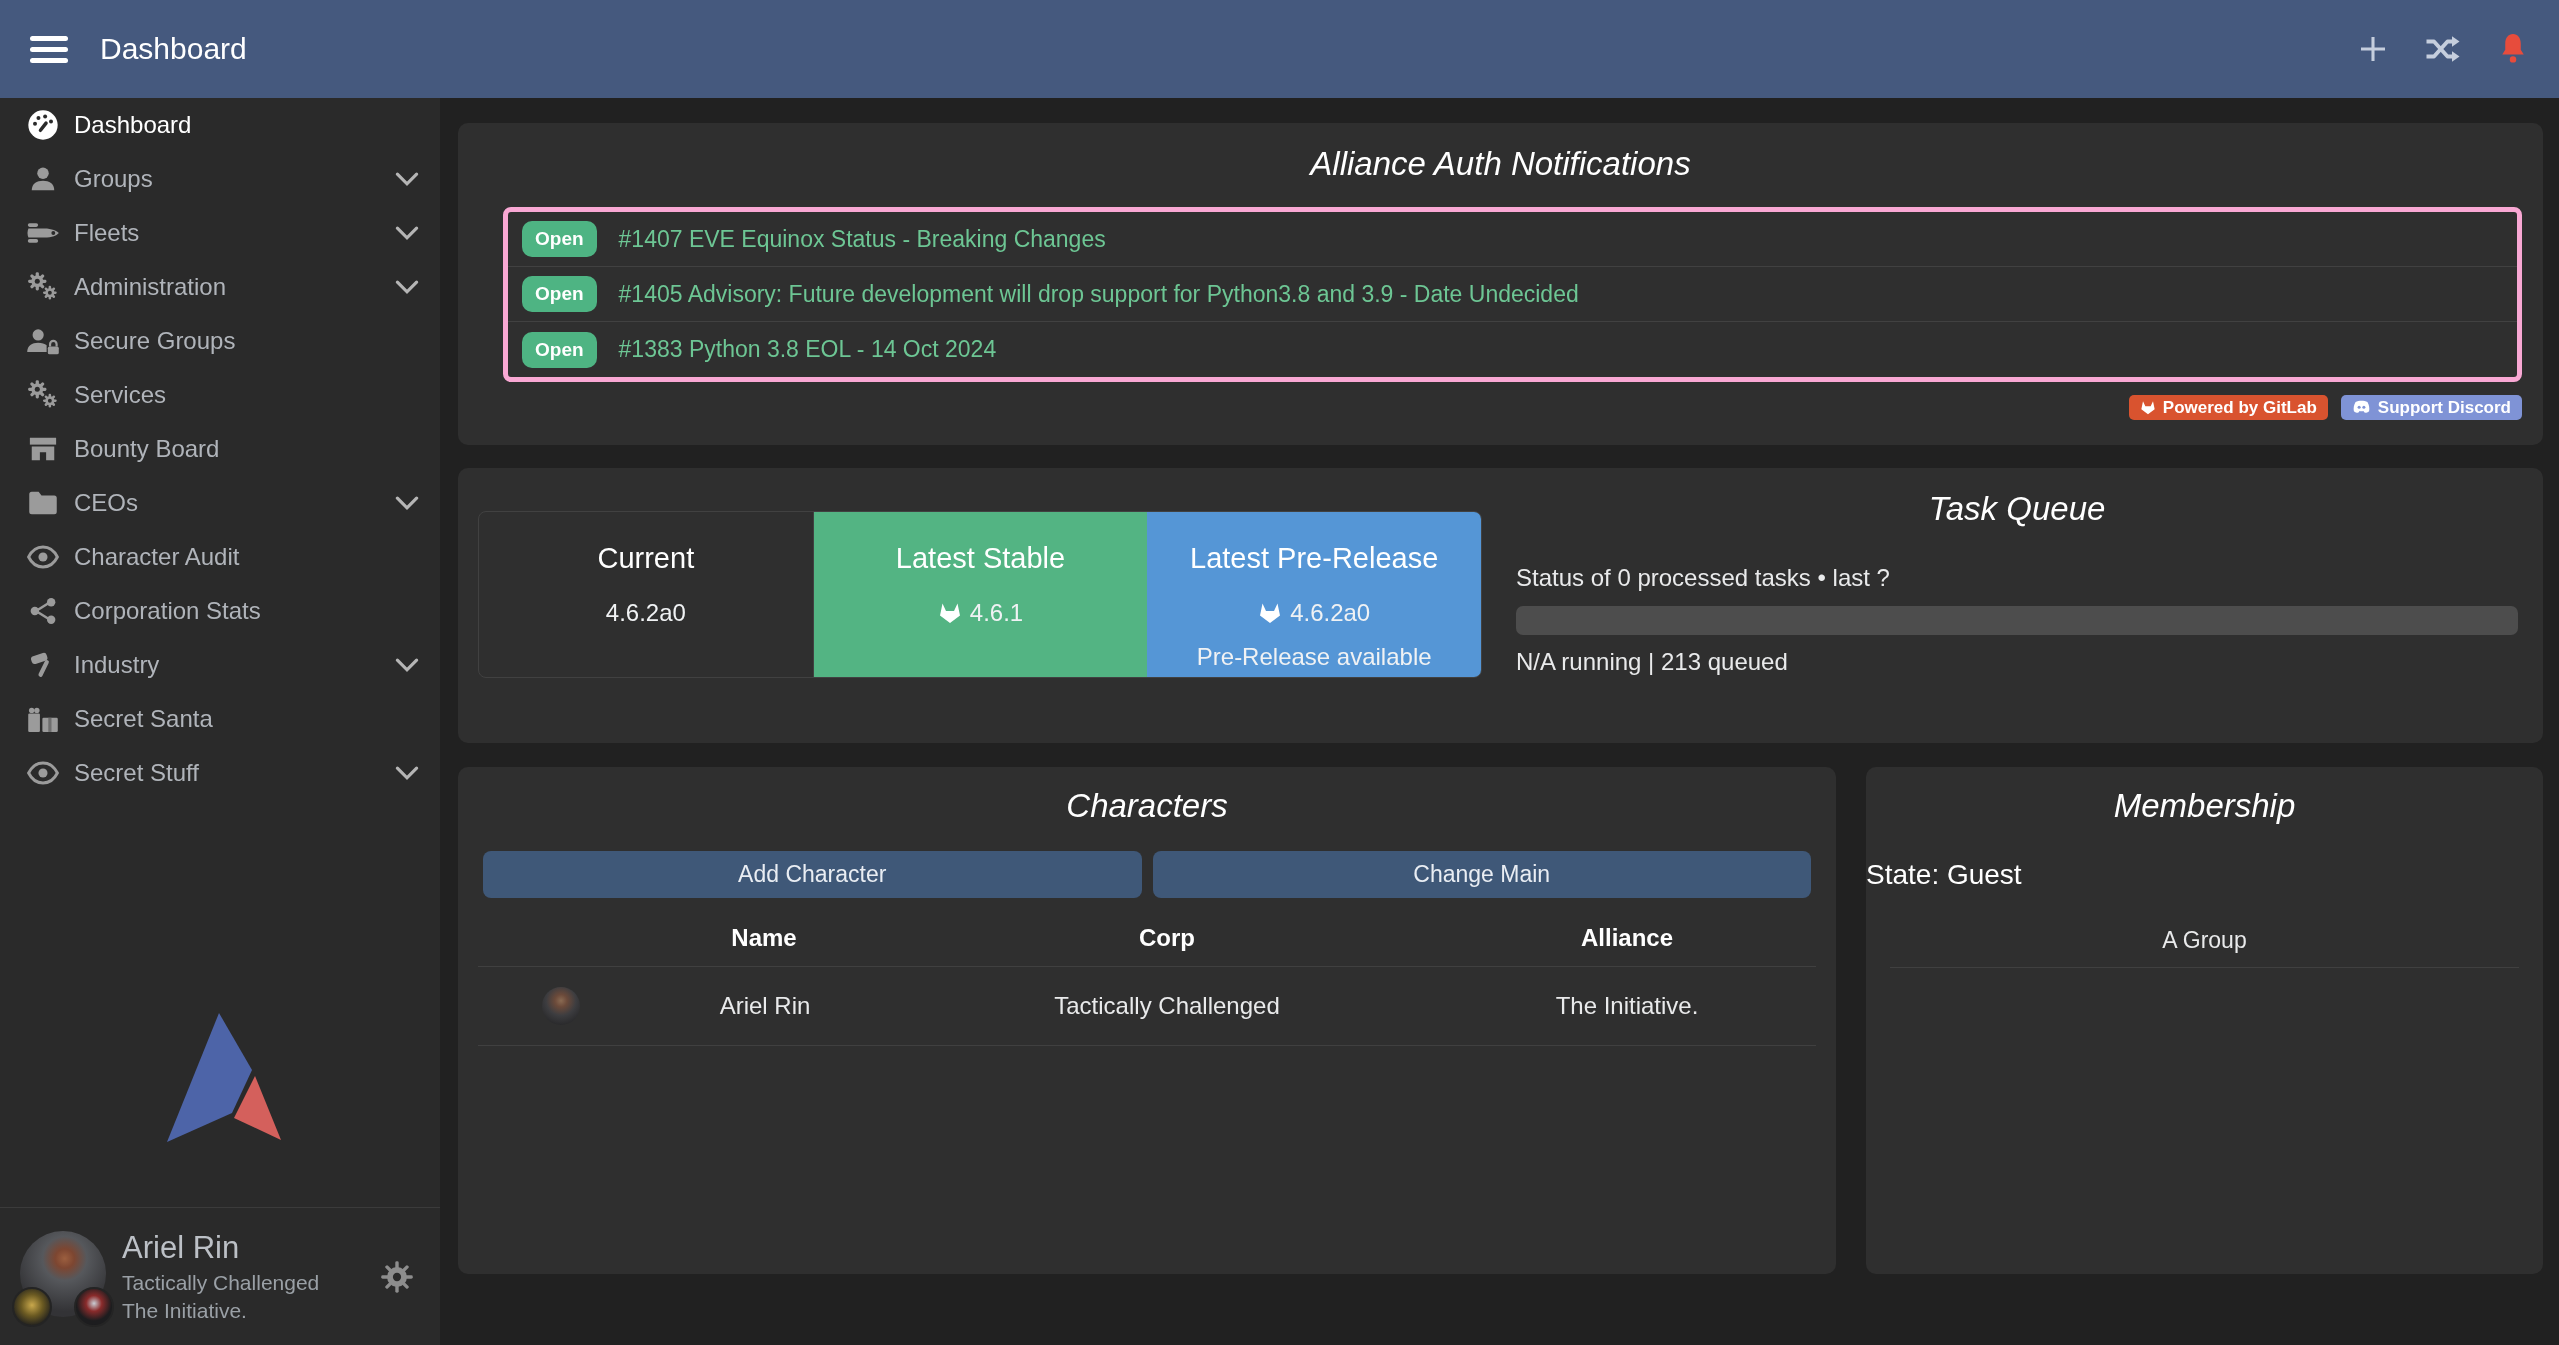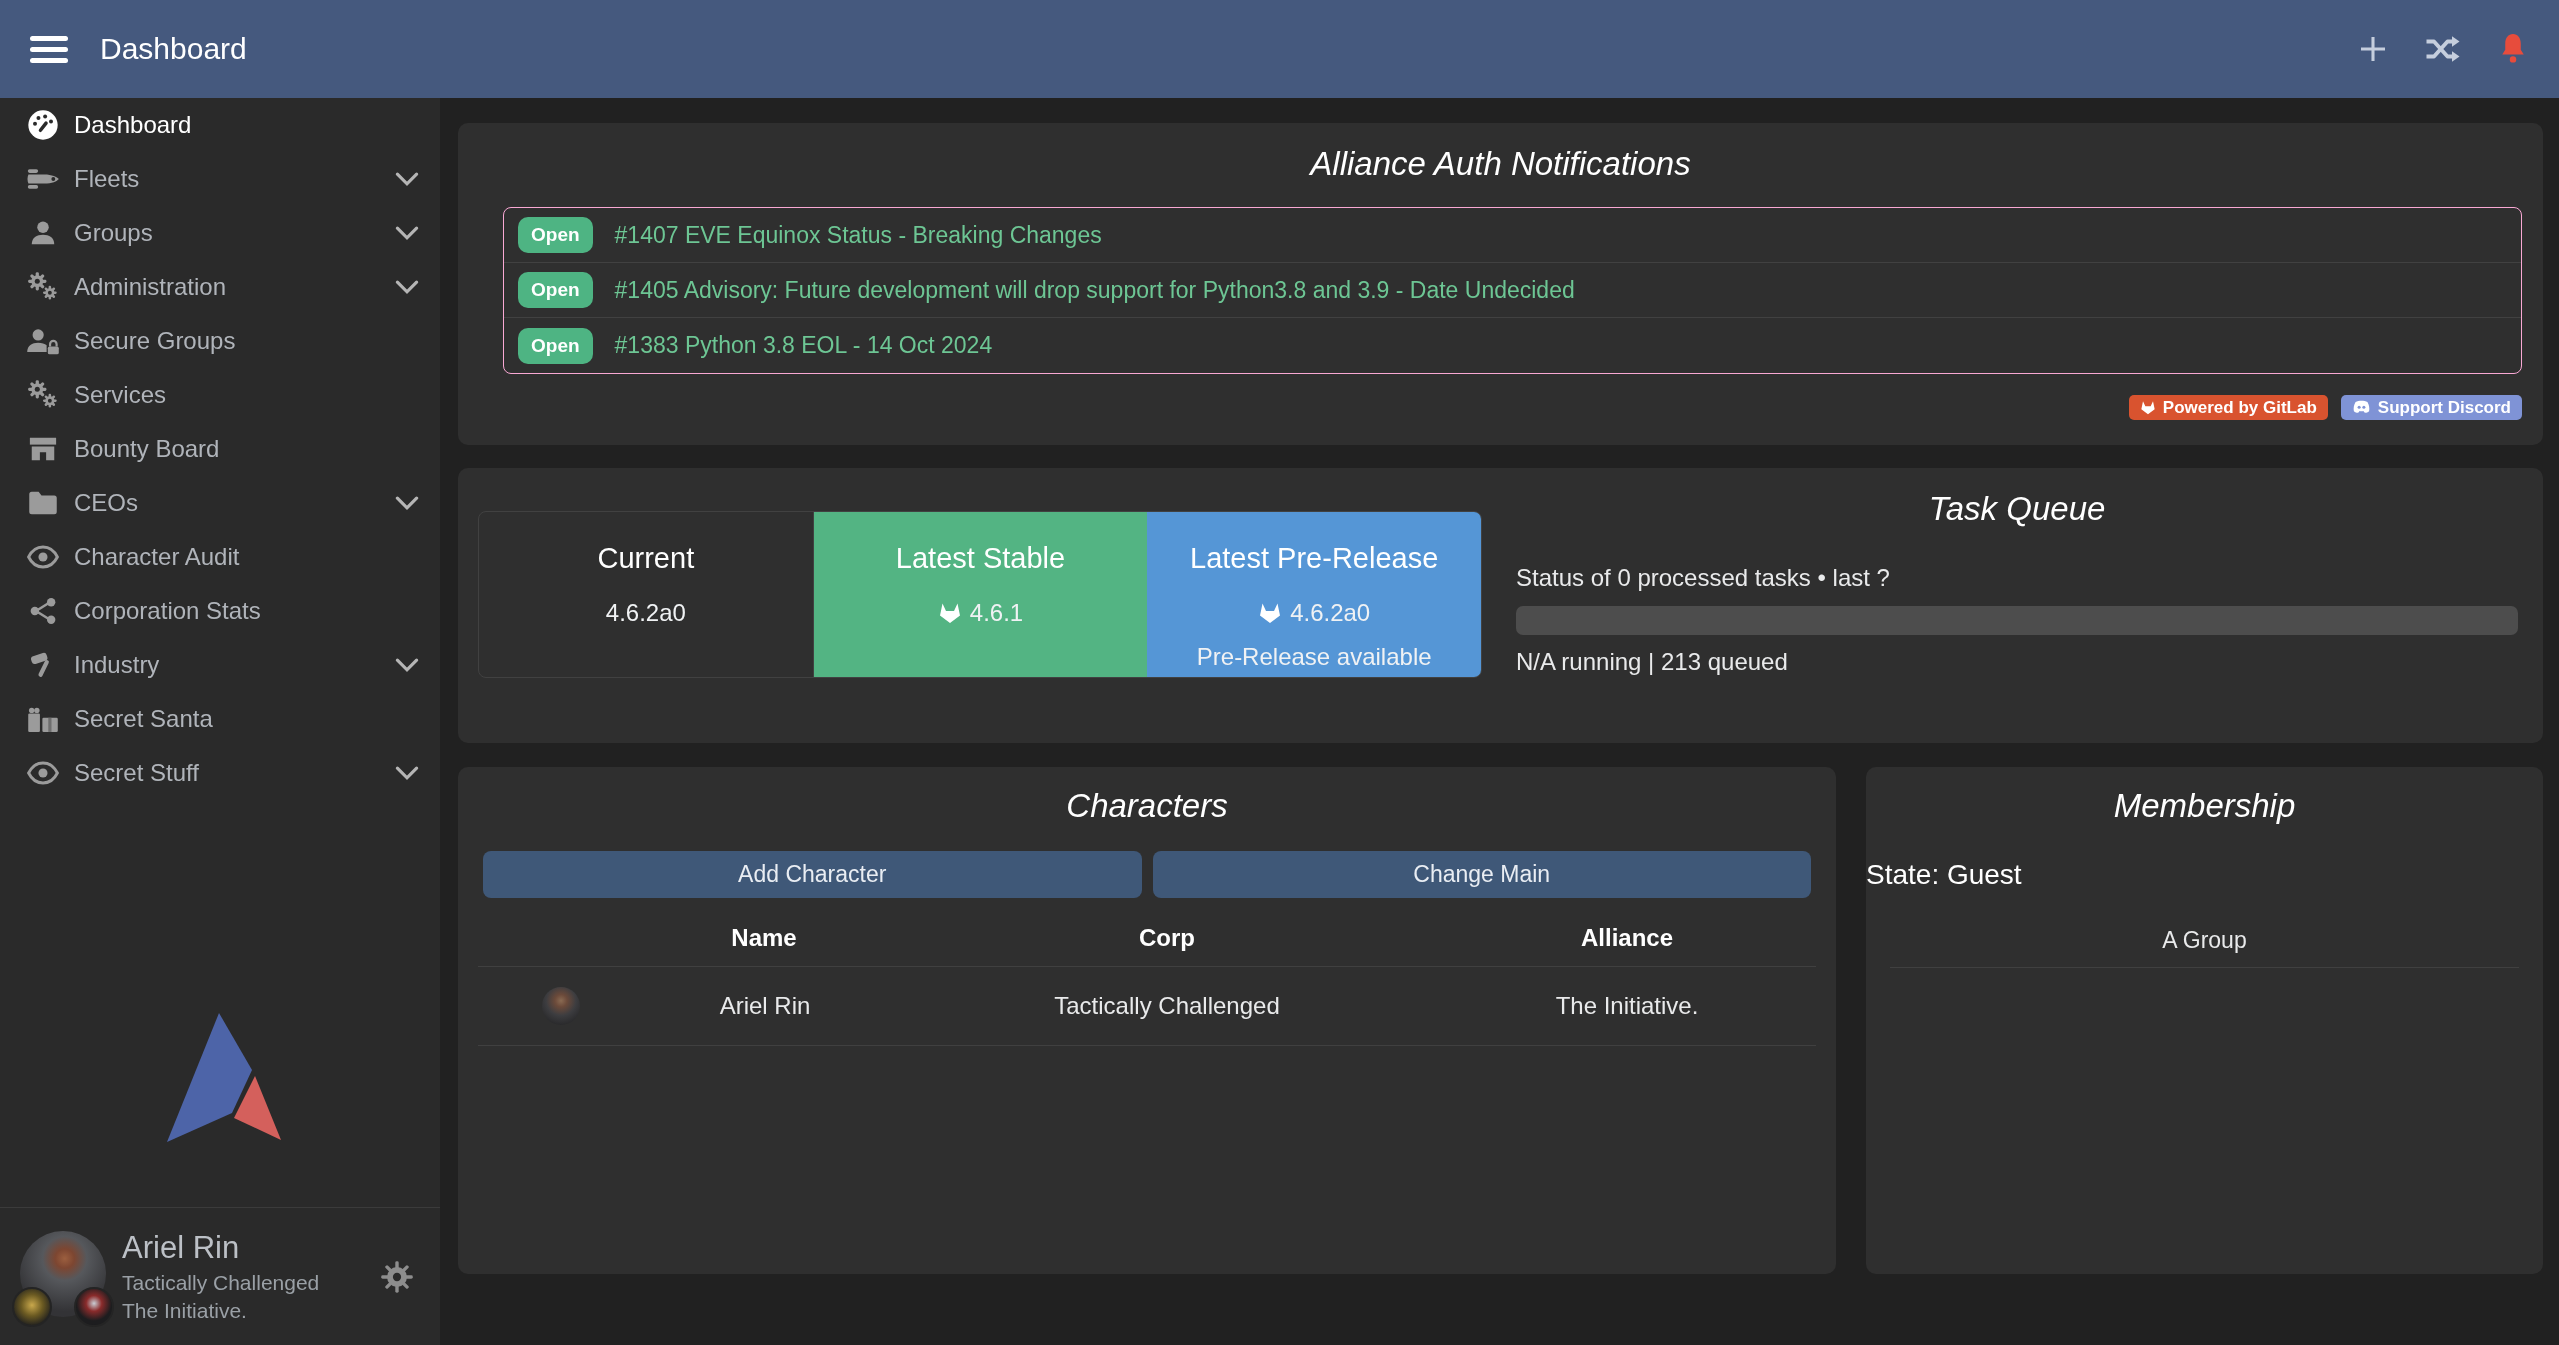--- a/index.html
+++ b/index.html
@@ -45,21 +45,21 @@
   .user-meta { margin-left:16px; line-height:1.32; }
   .user-name { font-size:31px; color:#bcc0c6; }
   .user-sub { font-size:21px; color:#9aa0a6; }
   .footer-gear { margin-left:auto; margin-right:26px; cursor:pointer; display:flex; }
   
   .main { position:absolute; left:440px; top:98px; right:0; bottom:0; background:#212121; padding:25px 16px 0 18px; }
   .panel { background:#2f2f2f; border-radius:10px; }
   .panel-title { font-size:33px; font-weight:400; text-align:center; color:#ffffff;font-style:italic; }
   
   #notif-panel { height:322px; margin-bottom:23px; position:relative; padding-top:22px; }
-  .notif-list { position:absolute; left:45px; right:21px; top:84px; border:1px solid #f9a8d4; border-radius:8px; background:#2f2f2f; }
+  .notif-list { position:absolute; left:45px; right:21px; top:84px; border:5px solid #f9a8d4; border-radius:8px; background:#2f2f2f; }
   .notif-row { height:55px; display:flex; align-items:center; padding-left:14px; border-bottom:1px solid #414141; }
   .notif-row:last-child { border-bottom:none; }
   .badge-open {
     background:#4eb483; color:#fff; font-size:19px; font-weight:bold;
     height:36px; line-height:36px; padding:0 13px; border-radius:10px; flex:0 0 auto;
   }
   .notif-link { margin-left:22px; font-size:23px; color:#6dc694; cursor:pointer; }
   .notif-badges { position:absolute; right:21px; bottom:25px; display:flex; gap:13px; }
   .pill { height:25px; border-radius:5px; display:flex; align-items:center; gap:7px; padding:0 11px; font-size:17px; font-weight:bold; color:#fff; cursor:pointer; }
   .pill.gitlab { background:#d9532f; }
@@ -158,43 +158,43 @@
             <circle cx="18" cy="9.4" r="1.5"></circle>
             <rect x="10.9" y="8.6" width="2.6" height="9.4" rx="1.3" transform="rotate(38 12.2 13.3)"></rect>
           </g>
         </svg>
     </span>
     <span class="nav-label">Dashboard</span>
   </div>
 
   <div class="nav-item">
     <span class="nav-icon">
+      <svg width="30" height="30" viewBox="0 0 24 24" fill="#9b9b9b">
+          <circle cx="12" cy="7.4" r="4.6"></circle>
+          <path d="M3 21 C3 15.6 7 13.4 12 13.4 C17 13.4 21 15.6 21 21 Z"></path>
+        </svg>
+    </span>
+    <span class="nav-label">Groups</span>
+    <span class="nav-chevron">
+      <svg width="26" height="16" viewBox="0 0 16 10">
+          <path d="M2 2 L8 8 L14 2" stroke="#b5b5b5" stroke-width="2" fill="none" stroke-linecap="round"></path>
+        </svg>
+    </span>
+  </div>
+
+  <div class="nav-item">
+    <span class="nav-icon">
       <svg width="34" height="26" viewBox="0 0 28 20" fill="#9b9b9b">
           <path d="M2 6.2 L15 6.2 C21.5 6.2 25.6 8.2 27 10 C25.6 11.8 21.5 13.8 15 13.8 L2 13.8 C1 11.6 1 8.4 2 6.2 Z"></path>
           <rect x="1.5" y="2" width="8.5" height="3" rx="1.5"></rect>
           <rect x="1.5" y="15" width="8.5" height="3" rx="1.5"></rect>
           <circle cx="22.5" cy="10" r="1.6" fill="#2a2a2a"></circle>
         </svg>
     </span>
     <span class="nav-label">Fleets</span>
-    <span class="nav-chevron">
-      <svg width="26" height="16" viewBox="0 0 16 10">
-          <path d="M2 2 L8 8 L14 2" stroke="#b5b5b5" stroke-width="2" fill="none" stroke-linecap="round"></path>
-        </svg>
-    </span>
-  </div>
-
-  <div class="nav-item">
-    <span class="nav-icon">
-      <svg width="30" height="30" viewBox="0 0 24 24" fill="#9b9b9b">
-          <circle cx="12" cy="7.4" r="4.6"></circle>
-          <path d="M3 21 C3 15.6 7 13.4 12 13.4 C17 13.4 21 15.6 21 21 Z"></path>
-        </svg>
-    </span>
-    <span class="nav-label">Groups</span>
     <span class="nav-chevron">
       <svg width="26" height="16" viewBox="0 0 16 10">
           <path d="M2 2 L8 8 L14 2" stroke="#b5b5b5" stroke-width="2" fill="none" stroke-linecap="round"></path>
         </svg>
     </span>
   </div>
 
   <div class="nav-item">
     <span class="nav-icon">
       <svg width="32" height="32" viewBox="0 0 28 28">

